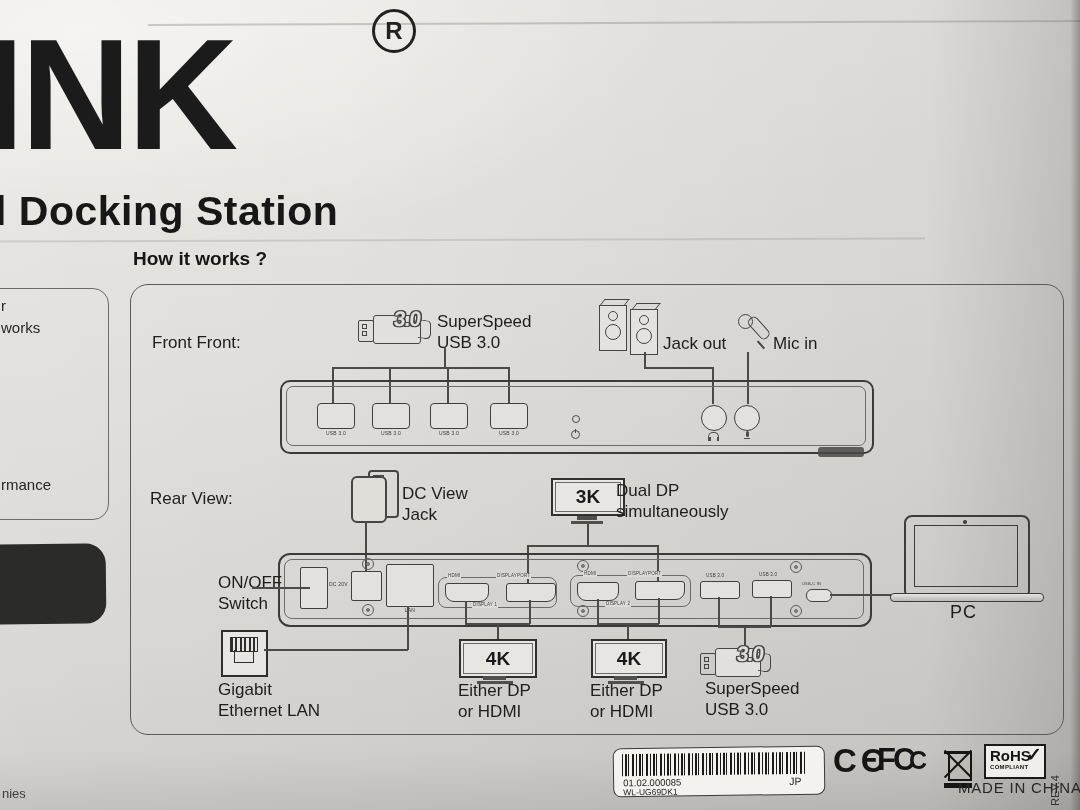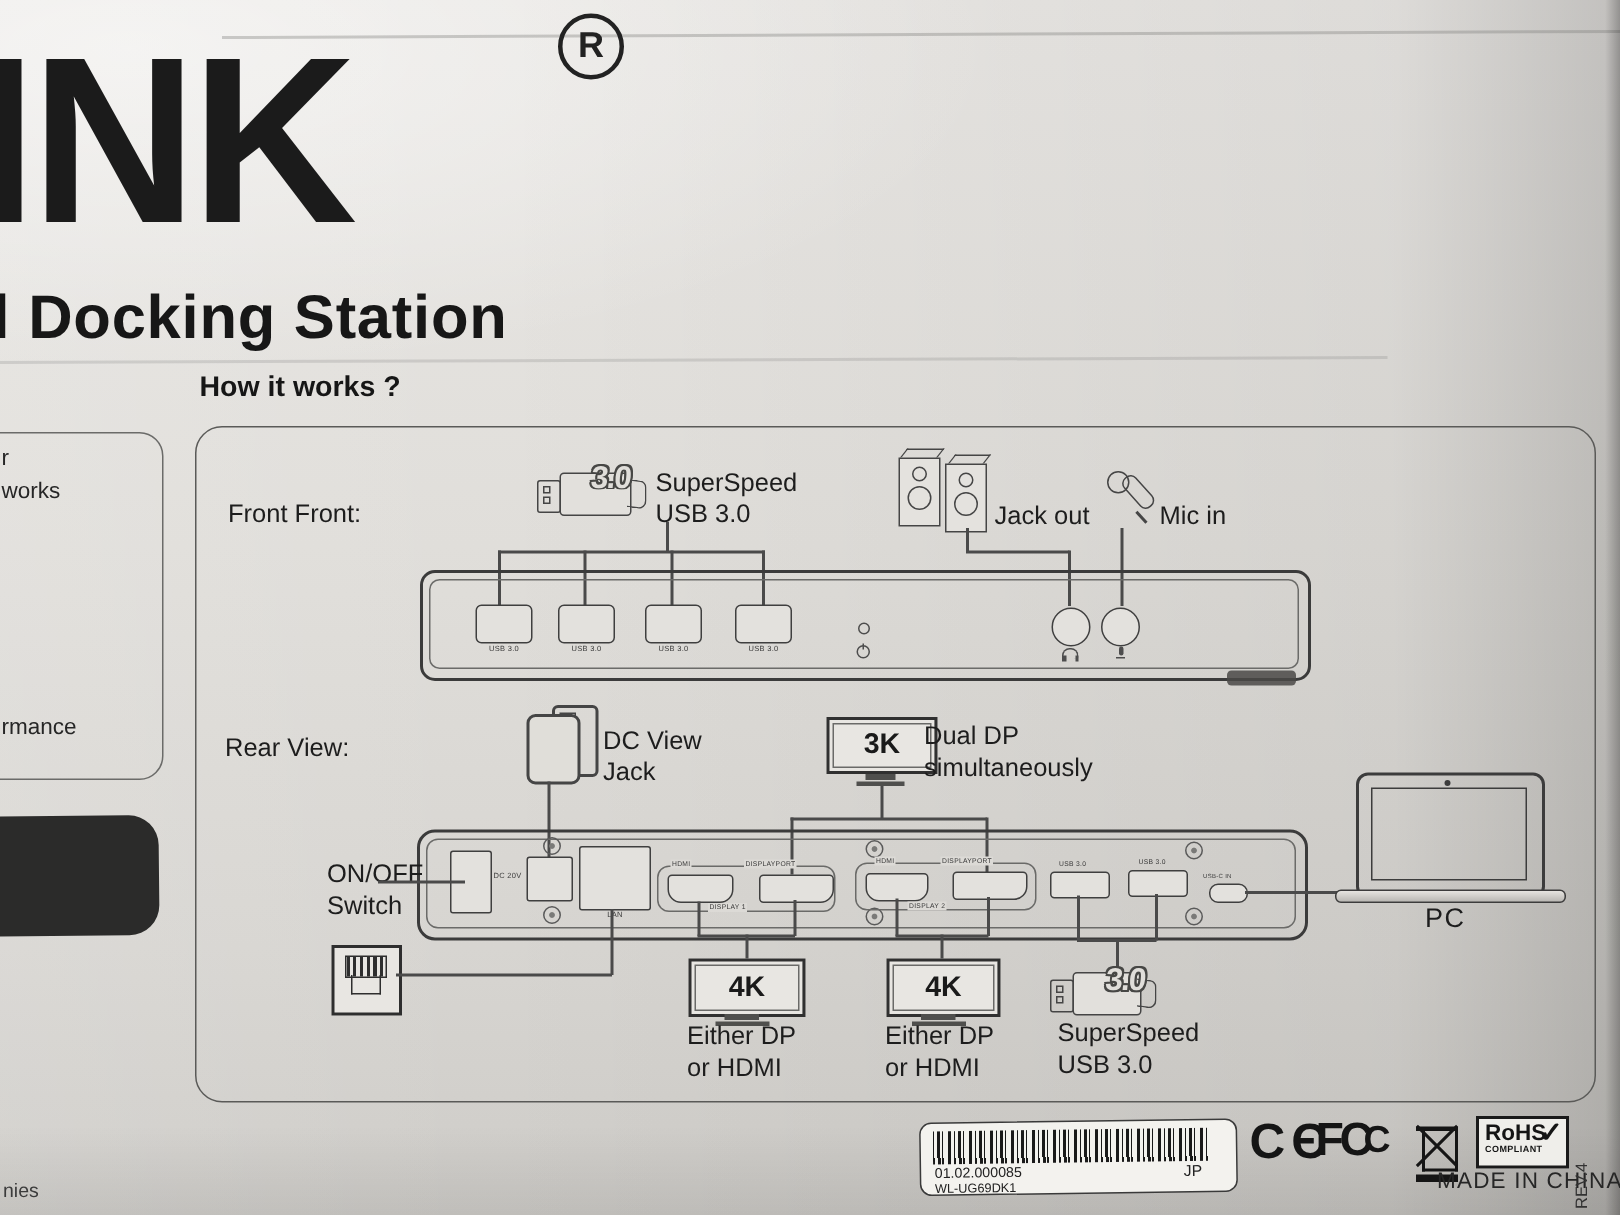--- a/index.html
+++ b/index.html
@@ -199,20 +199,24 @@
   <div class="lbl" style="left:218px;top:572px;">
     <div>ON/OFF</div>
       <div>Switch</div>
   </div>
   <div class="ln" style="left:252px;top:587px;width:58px;height:1.5px;"></div>
 
   <div class="abs" style="left:221px;top:630px;width:43px;height:43px;border:2px solid #2e2e2e;background:#e8e6e2;">
     <div class="abs" style="left:7px;top:5px;width:26px;height:13px;border:1px solid #2e2e2e;background:repeating-linear-gradient(90deg,#2e2e2e 0 2px,transparent 2px 4.5px);"></div>
     <div class="abs" style="left:11px;top:18px;width:18px;height:12px;border:1.5px solid #2e2e2e;border-top:none;"></div>
   </div>
+  <div class="lbl" style="left:218px;top:679px;">
+    <div>Gigabit</div>
+      <div>Ethernet LAN</div>
+  </div>
   <div class="ln" style="left:264px;top:649px;width:144px;height:1.5px;"></div>
   <div class="ln" style="left:407px;top:606px;width:1.5px;height:44px;"></div>
 
   <div class="ln" style="left:465px;top:601px;width:1.5px;height:23px;"></div>
   <div class="ln" style="left:529px;top:600px;width:1.5px;height:24px;"></div>
   <div class="ln" style="left:465px;top:623px;width:65px;height:1.5px;"></div>
   <div class="ln" style="left:497px;top:623px;width:1.5px;height:17px;"></div>
   <div class="ln" style="left:597px;top:599px;width:1.5px;height:25px;"></div>
   <div class="ln" style="left:658px;top:598px;width:1.5px;height:26px;"></div>
   <div class="ln" style="left:597px;top:623px;width:62px;height:1.5px;"></div>

